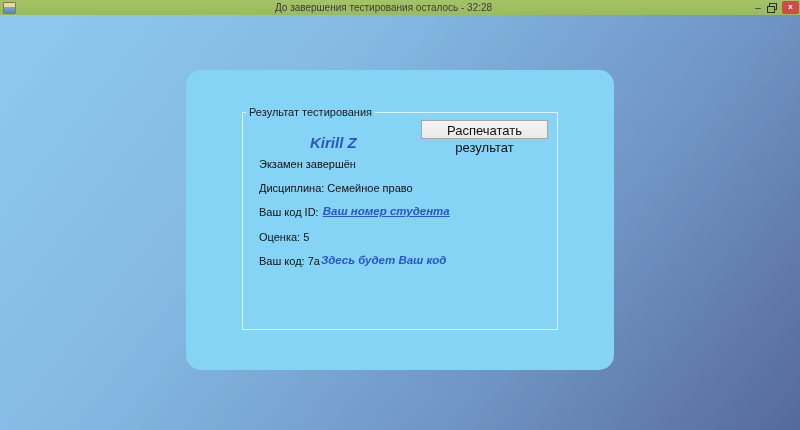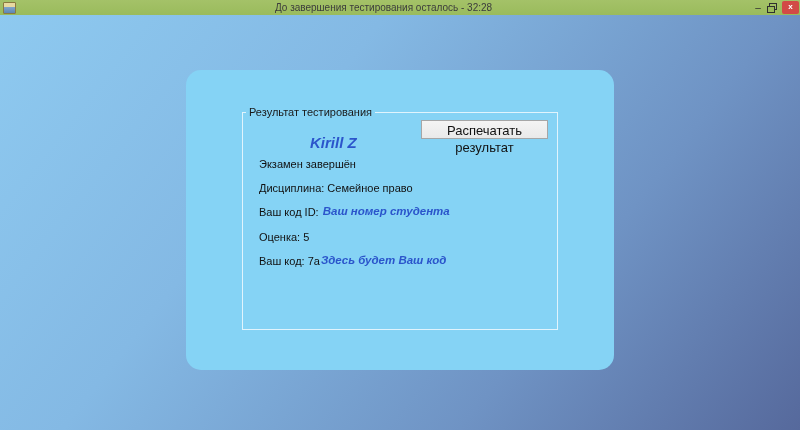--- a/index.html
+++ b/index.html
@@ -28,21 +28,21 @@
   .groupbox{position:absolute;left:56px;top:42px;width:314px;height:216px;
     border:1px solid rgba(255,255,255,0.75);}
   .groupbox-label{position:absolute;top:-7px;left:3px;background:#85d3f5;
     padding:0 3px;font-size:11px;color:#1a1a1a;white-space:nowrap;}
   .print-btn{position:absolute;left:178px;top:7px;width:127px;height:19px;
     background:linear-gradient(#f4f4f4,#e9e9e9);border:1px solid #a6a6a6;
     font-size:13px;color:#111;text-align:center;line-height:17px;cursor:default;box-sizing:border-box;}
   .results{position:absolute;left:16px;top:33px;font-size:11px;color:#111;}
   .rline{height:12.2px;line-height:12.2px;white-space:nowrap;margin-top:12px;}
   .ph{color:#2b55cb;font-weight:bold;font-style:italic;font-size:11.5px;}
-  .ph-inline{margin-left:4px;position:relative;top:-1px;}
+  .ph-inline{margin-left:4px;position:relative;top:-1px;text-decoration:underline;}
   .ph-tight{margin-left:1px;position:relative;top:-1px;}
   .overlay-name{position:absolute;left:67px;top:21px;font-size:15px;
     color:#2b55cb;font-weight:bold;font-style:italic;white-space:nowrap;}
 </style>
 </head>
 <body>
 
 <div class="screen">
 
   <div class="titlebar">

